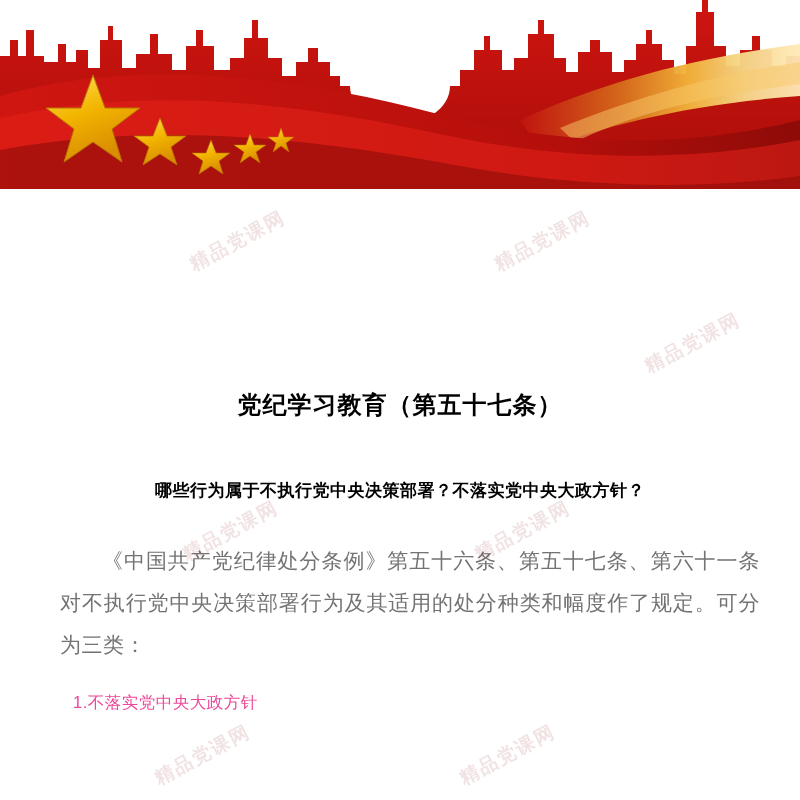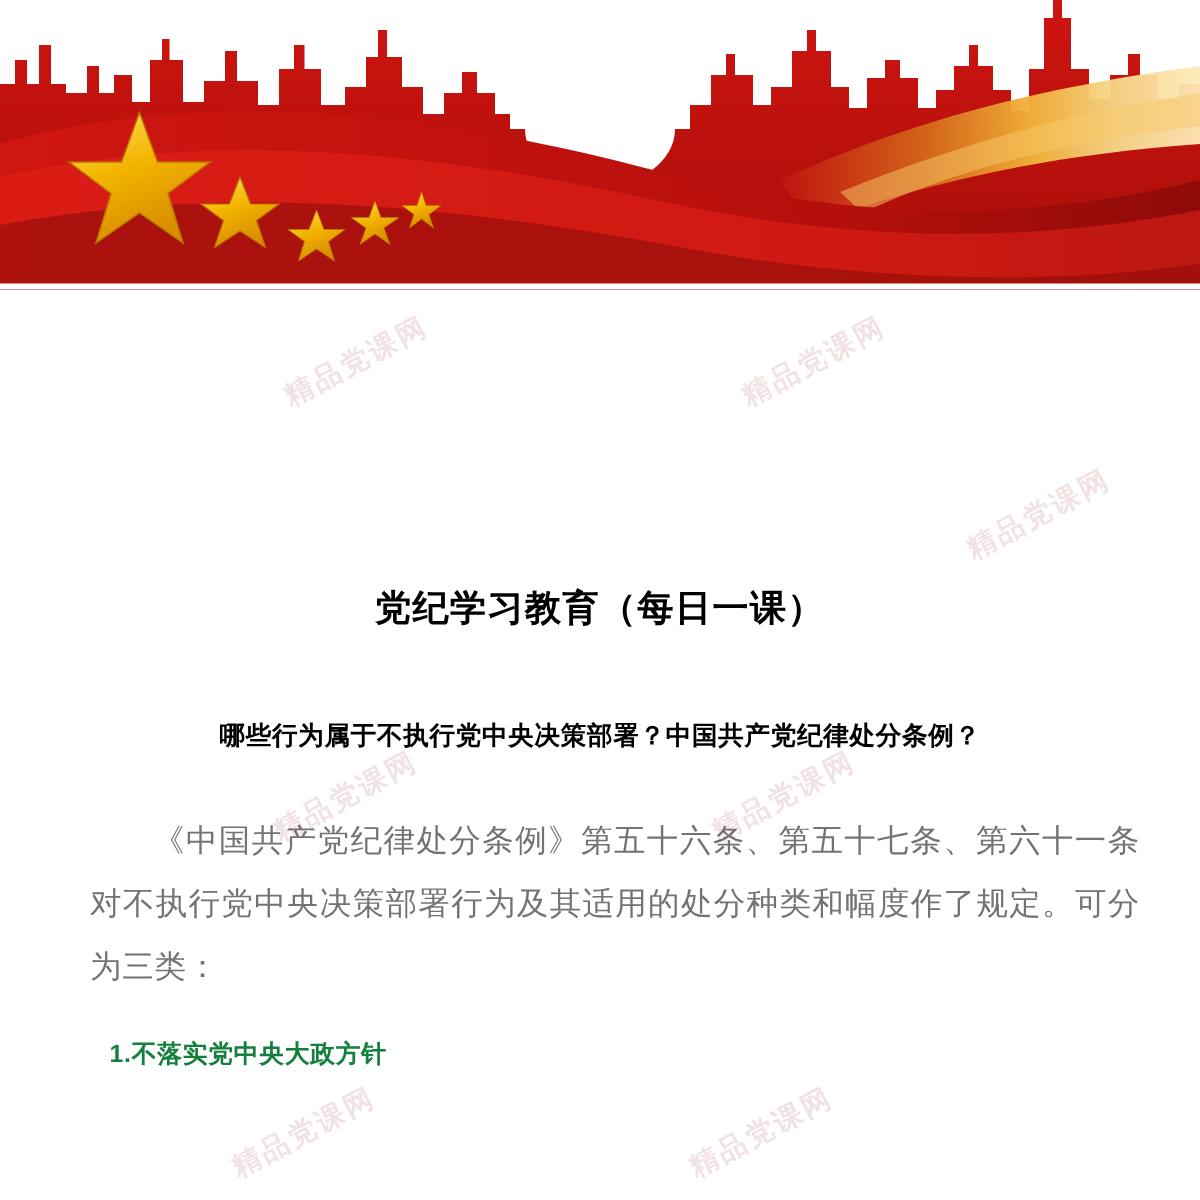--- a/index.html
+++ b/index.html
@@ -63,22 +63,22 @@
     text-justify: inter-ideograph;
     letter-spacing: 0.5px;
     margin-left: 20px;
   }
   .para.indent {
     text-indent: 2em;
   }
 
   .section-heading {
     font-size: 16.5px;
-    font-weight: bold;
-    color: #15803d;
+    font-weight: normal;
+    color: #ec4899;
     margin-top: 26px;
     text-indent: 2em;
     letter-spacing: 0.5px;
   }
 
   
   .wm {
     position: absolute;
     font-size: 19px;
     color: rgba(150, 40, 40, 0.13);
@@ -168,23 +168,23 @@
         <polygon fill="url(#star-grad)" stroke="#b87400" stroke-width="0.5" points="281,128 284,137 294,137 286,143 289,152 281,146 273,152 276,143 268,137 278,137"></polygon>
       </g>
 
       <rect x="0" y="189" width="800" height="4" fill="#ffffff"></rect>
     </g>
   </svg>
 </div>
 
 <div class="doc">
 
-  <div class="doc-title">党纪学习教育（每日一课）</div>
+  <div class="doc-title">党纪学习教育（第五十七条）</div>
 
-  <div class="doc-subtitle">哪些行为属于不执行党中央决策部署？中国共产党纪律处分条例？</div>
+  <div class="doc-subtitle">哪些行为属于不执行党中央决策部署？不落实党中央大政方针？</div>
 
   <div class="para indent">《中国共产党纪律处分条例》第五十六条、第五十七条、第六十一条对不执行党中央决策部署行为及其适用的处分种类和幅度作了规定。可分为三类：</div>
 
   <div class="section-heading">1.不落实党中央大政方针</div>
 
 
 </div>
 
 <div id="watermark-layer">
     <div class="wm" style="left: 185px; top: 228px;">精品党课网</div>

